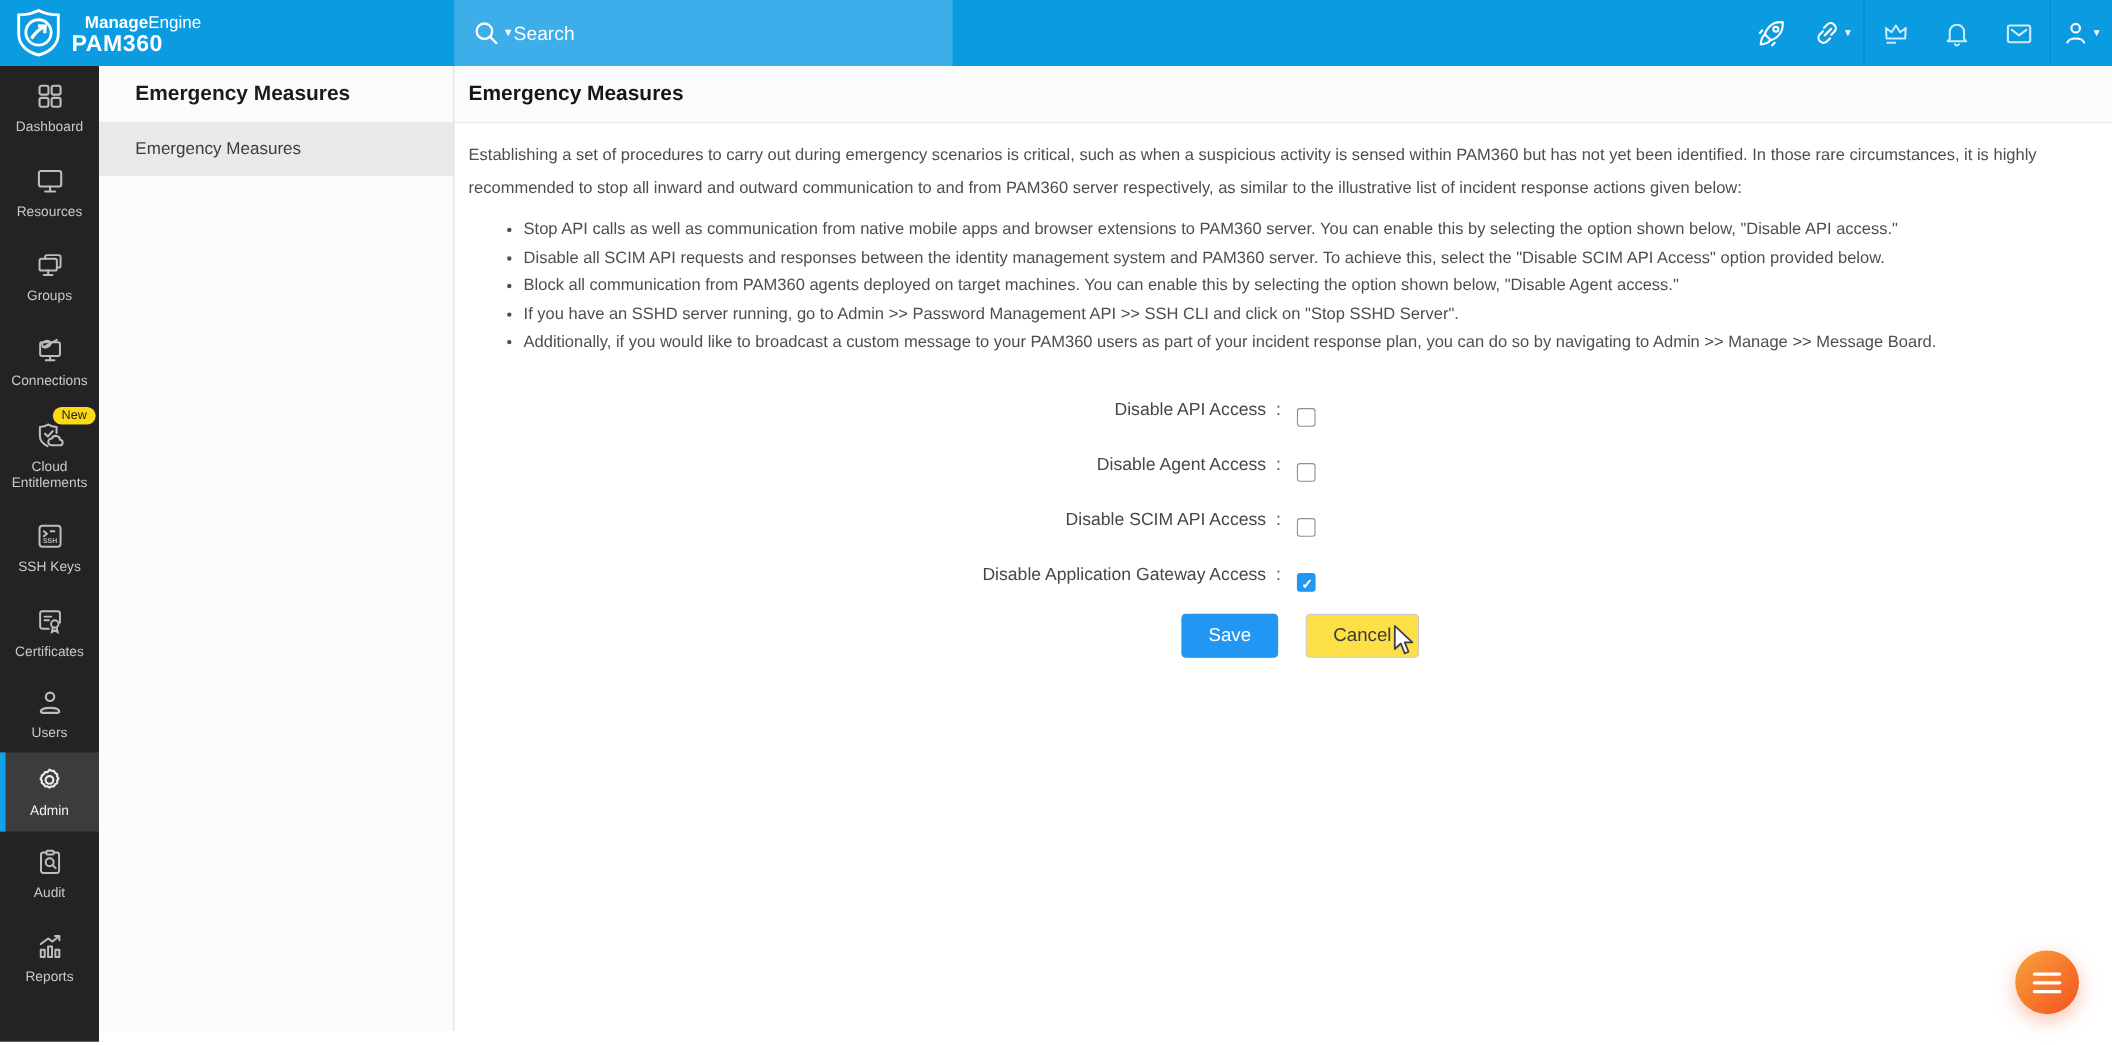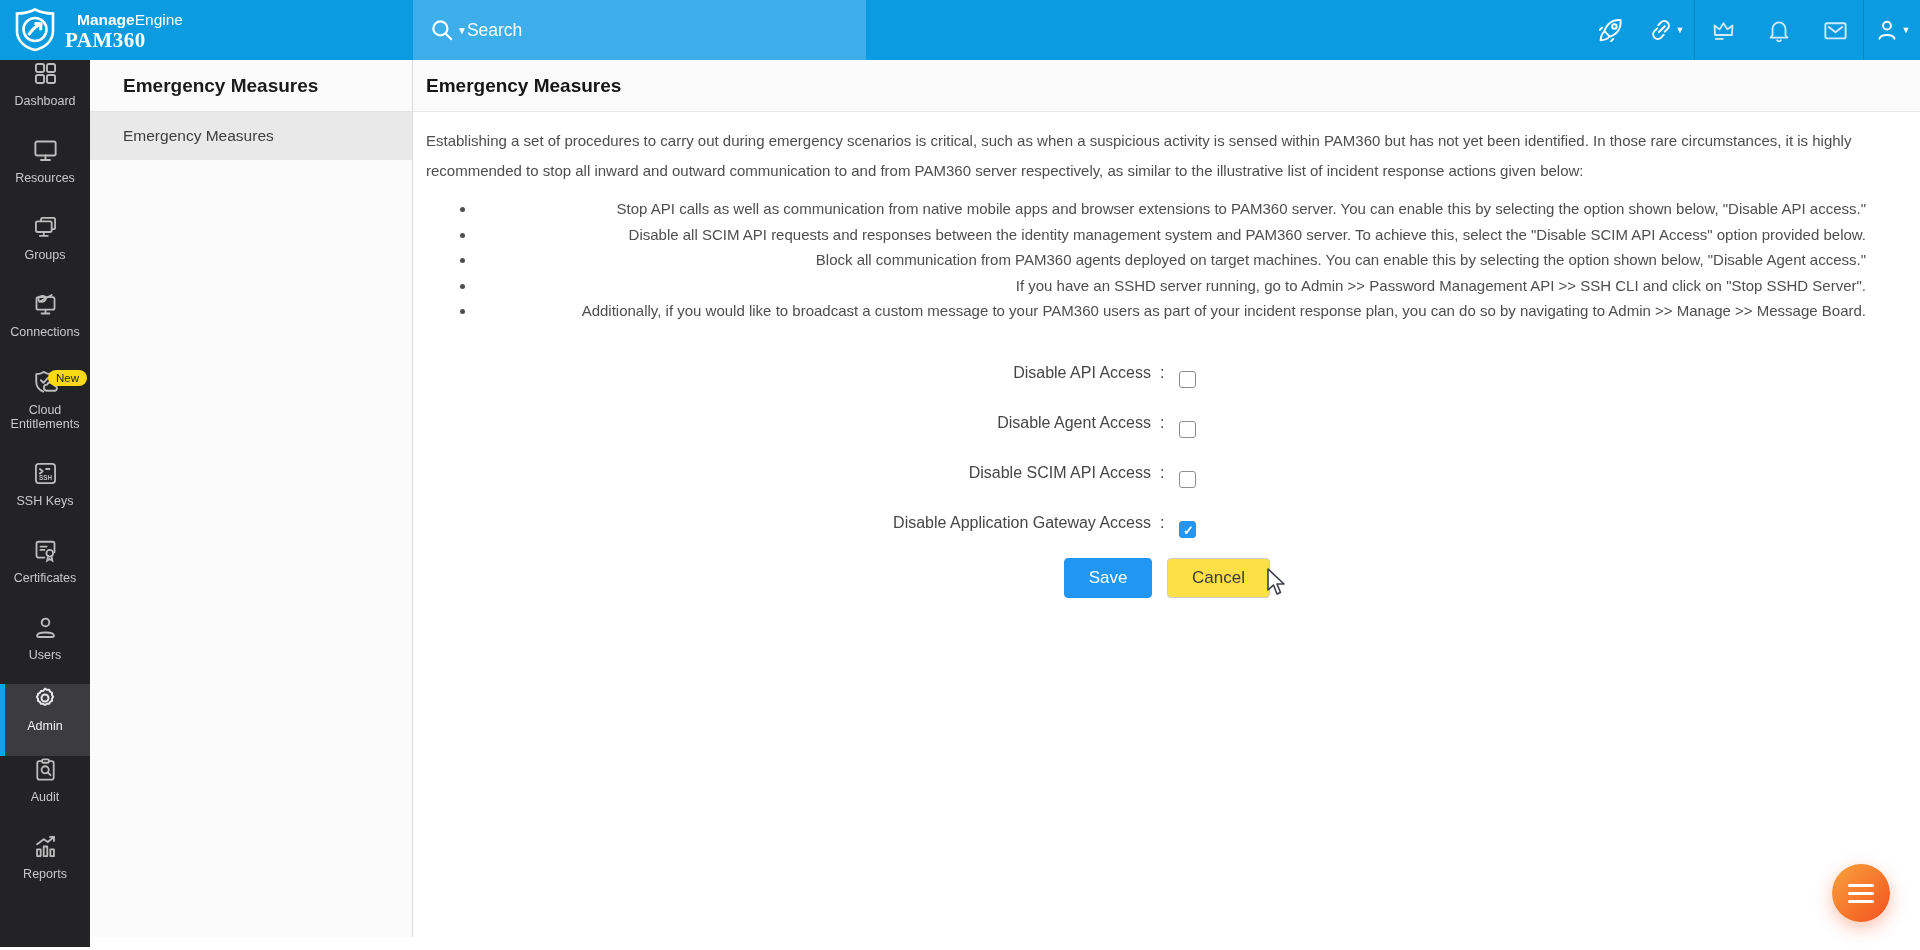--- a/index.html
+++ b/index.html
@@ -5,35 +5,35 @@
   * { margin:0; padding:0; box-sizing:border-box; }
   html,body { width:1920px; height:950px; overflow:hidden; background:#fff;
               font-family:"Liberation Sans", sans-serif; }
 
   
   .header { position:absolute; left:0; top:0; width:1920px; height:60px; background:#0b9be0; z-index:5; }
   .logo-wrap { position:absolute; left:14px; top:7px; display:flex; align-items:center; gap:9px; }
   .brand-text { color:#fff; line-height:1.05; }
   .brand-line1 { font-size:15.5px; }
   .brand-line1 b { font-weight:700;margin-left:12px; }
-  .brand-line2 { font-size:21px; font-weight:700; letter-spacing:.5px;font-family:Liberation Serif, serif; }
+  .brand-line2 { font-size:21px; font-weight:700; letter-spacing:.5px; }
   .search-band { position:absolute; left:413px; top:0; width:453px; height:60px; background:#3daee9; display:flex; align-items:center; }
   .search-icon-wrap { display:flex; align-items:center; margin-left:16px; color:#fff; }
   .search-caret { margin-left:2px; font-size:10px; color:#fff; }
   .search-input { background:transparent; border:none; outline:none; color:#fff; font-size:17.5px; width:330px; font-family:"Liberation Sans",sans-serif; }
   .search-input::placeholder { color:rgba(255,255,255,.97); opacity:1; }
   .top-icons { position:absolute; right:0; top:0; height:60px; display:flex; align-items:center; }
   .tico { width:56px; height:60px; display:flex; align-items:center; justify-content:center; color:#fff; cursor:pointer; }
   .tico.pale { color:#cfeafb; }
   .tico .caret { font-size:9px; margin-left:2px; }
   .vdiv { width:1px; height:60px; background:rgba(0,0,0,.12); }
 
   
   .sidebar { position:absolute; left:0; top:60px; width:90px; height:887px; background:#232325; z-index:4; }
-  .side-item { position:relative; display:flex; flex-direction:column; align-items:center; gap:7px; height:77px; color:#c3c3c3; cursor:pointer; }
+  .side-item { position:relative; display:flex; flex-direction:column; align-items:center; justify-content:center; gap:7px; height:77px; color:#c3c3c3; cursor:pointer; }
   .side-item .slabel { font-size:12.5px; text-align:center; line-height:1.15; color:#c9c9c9; }
   .side-item svg { display:block; }
   .side-item.tall { height:92px; }
   .side-item.short { height:70px; }
   .side-item.active { height:72px; background:#3c3c3f; }
   .side-item.active::before { content:""; position:absolute; left:0; top:0; width:5px; height:100%; background:#12a0e6; }
   .side-item.active .slabel { color:#f2f2f2; }
   .badge-new { position:absolute; top:2px; right:3px; background:#fbd914; color:#1e1e1e; font-size:11.5px; padding:2px 8px; border-radius:10px; font-weight:400; }
 
   
@@ -41,32 +41,32 @@
   .sub-title { height:52px; display:flex; align-items:center; padding-left:33px; font-size:19px; font-weight:700; color:#1b1b1b; border-bottom:1px solid #e2e2e2; }
   .sub-item { height:48px; display:flex; align-items:center; padding-left:33px; font-size:15.5px; color:#3d3d3d; background:#e9e9e9; cursor:pointer; }
 
   
   .main { position:absolute; left:413px; top:60px; right:0; bottom:0; background:#fff; }
   .main-title-band { height:52px; background:#fbfbfb; border-bottom:1px solid #e7e7e7; display:flex; align-items:center; padding-left:13px; }
   .main-title { font-size:19px; font-weight:700; color:#161616; }
   .content { padding:14px 24px 0 13px; }
   .intro { font-size:15px; color:#4e4e4e; line-height:30px; max-width:1470px; }
   .bullets { margin-top:10px; padding-left:50px; max-width:1440px; }
-  .bullets li { font-size:15px; color:#4e4e4e; line-height:25.5px;text-align:right; }
+  .bullets li { font-size:15px; color:#4e4e4e; line-height:25.5px; }
 
   .form-rows { margin-top:24px; }
   .form-row { height:50px; display:flex; align-items:center; }
   .form-label { width:725px; text-align:right; font-size:16px; color:#464646; }
   .form-colon { margin-left:9px; font-size:16px; color:#464646; }
   .checkbox { width:17px; height:17px; margin-left:15px; border:1.5px solid #8f8f8f; border-radius:3px; background:#fff; cursor:pointer; transform:translateY(7px); position:relative; }
   .checkbox.checked { background:#2196f3; border-color:#2196f3; }
   .checkbox.checked::after { content:"✓"; position:absolute; left:2.5px; top:0.5px; color:#fff; font-size:13px; font-weight:700; }
 
   .btn-row { margin-top:10px; display:flex; gap:15px; padding-left:638px; }
-  .btn { height:40px; border-radius:4px; font-size:17px; display:flex; align-items:center; justify-content:center; cursor:pointer; font-family:"Liberation Sans",sans-serif; }
+  .btn { height:40px; border-radius:4px; font-size:17px; display:flex; align-items:center; justify-content:center; cursor:pointer; font-family:"Liberation Sans",sans-serif;margin-left:10px; }
   .btn-save { width:88px; background:#2196f3; border:1px solid #2196f3; color:#fff; }
   .btn-cancel { width:103px; background:#fde047; border:1px solid #cccccc; color:#3a3a3a; }
 
   
   .fab { position:absolute; left:1832px; top:864px; width:58px; height:58px; border-radius:50%;
          background:linear-gradient(135deg,#f9a33c 0%,#f4511e 100%); box-shadow:0 6px 18px rgba(244,81,30,.35);
          display:flex; flex-direction:column; align-items:center; justify-content:center; gap:5px; cursor:pointer; z-index:10; }
   .fab span { width:26px; height:3px; background:#fff; border-radius:2px; }
 
   .cursor { position:absolute; left:1266px; top:568px; z-index:20; pointer-events:none; }

